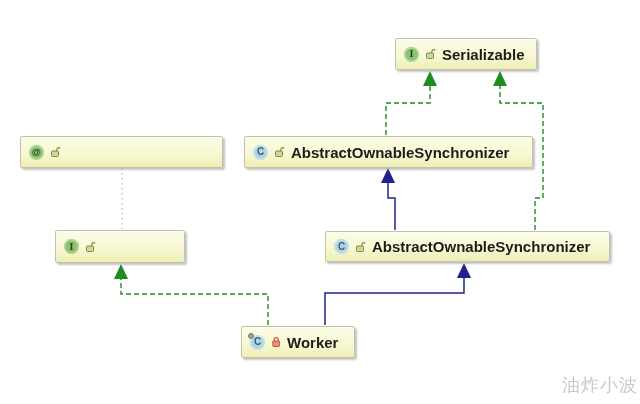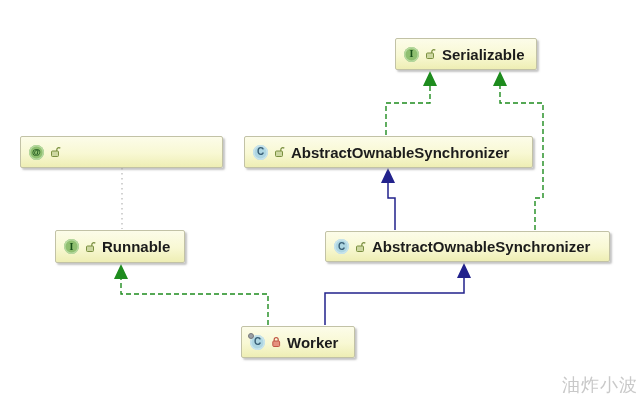--- a/index.html
+++ b/index.html
@@ -93,21 +93,20 @@
     </svg>
     <span class="label">AbstractOwnableSynchronizer</span>
   </div>
 
   <div class="node" style="left:55px;top:230px;width:130px;height:33px;">
     <span class="badge iface">I</span>
     <svg class="lock" width="12" height="12">
       <path d="M6.8,5 V3.8 A2.1,2.1 0 0 1 10.3,2.2" fill="none" stroke="#7a8f3f" stroke-width="1.2"></path>
       <rect x="1.5" y="5" width="7" height="5.5" rx="1" fill="#cdd7a0" stroke="#7a8f3f" stroke-width="1"></rect>
     </svg>
-    <span class="label">Runnable</span>
   </div>
 
   <div class="node" style="left:325px;top:231px;width:285px;height:31px;">
     <span class="badge cls">C</span>
     <svg class="lock" width="12" height="12">
       <path d="M6.8,5 V3.8 A2.1,2.1 0 0 1 10.3,2.2" fill="none" stroke="#7a8f3f" stroke-width="1.2"></path>
       <rect x="1.5" y="5" width="7" height="5.5" rx="1" fill="#cdd7a0" stroke="#7a8f3f" stroke-width="1"></rect>
     </svg>
     <span class="label">AbstractOwnableSynchronizer</span>
   </div>

